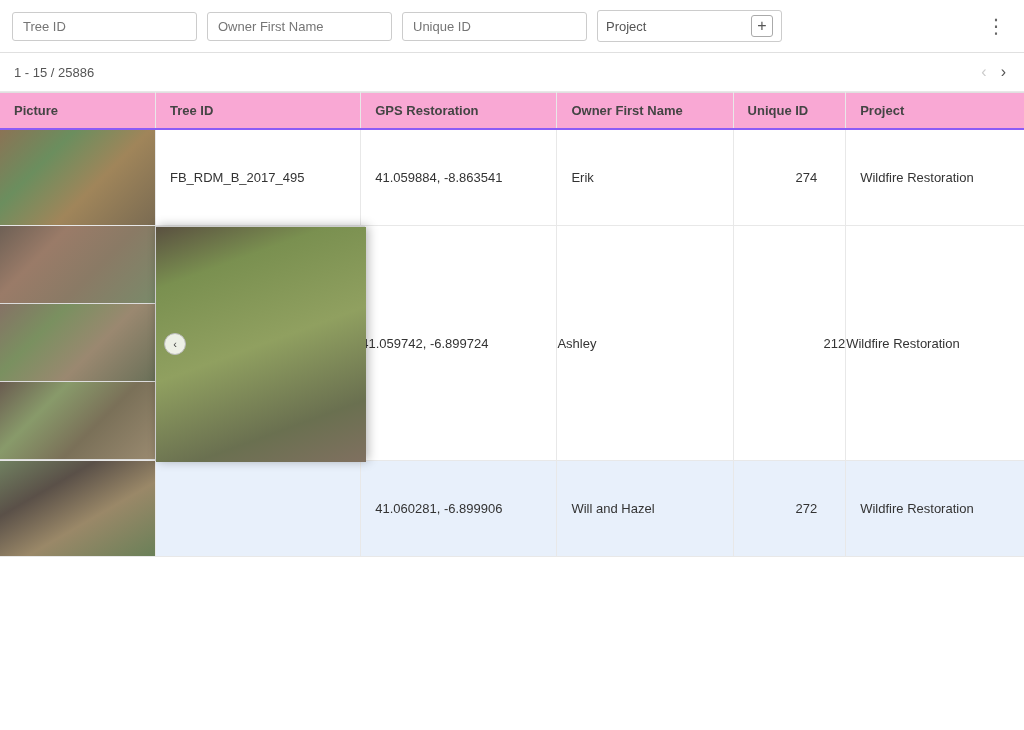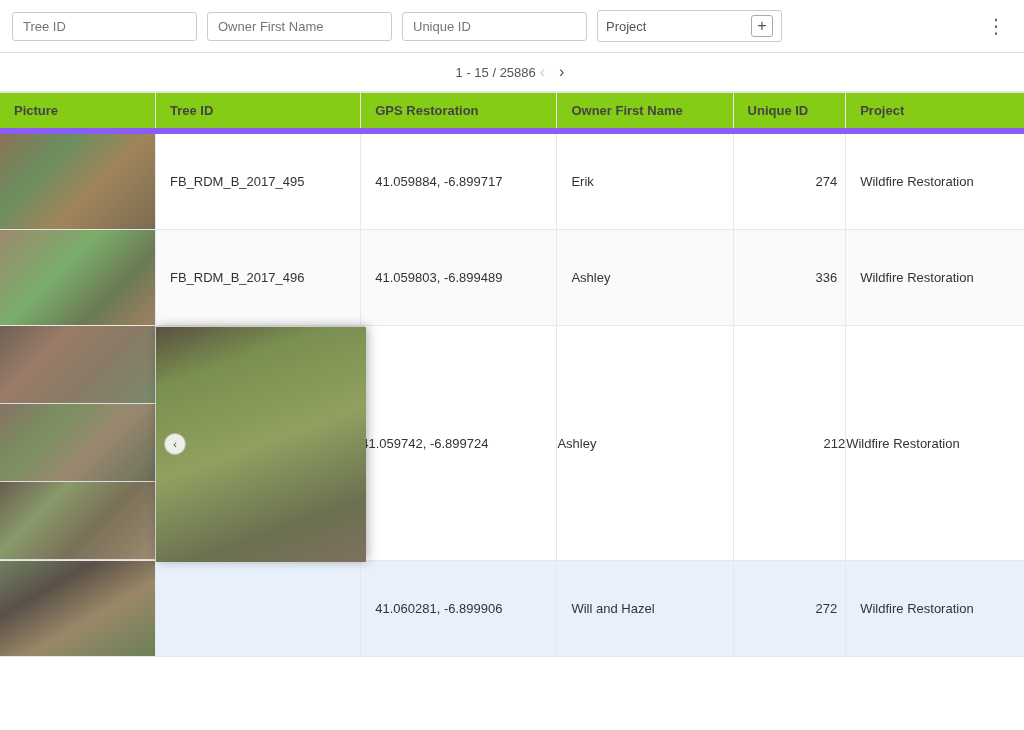--- a/index.html
+++ b/index.html
@@ -65,21 +65,21 @@
       color: #666;
       display: flex;
       align-items: center;
       padding: 2px 6px;
     }
 
     
     .pagination-bar {
       display: flex;
       align-items: center;
-      justify-content: center;
+      justify-content: space-between;
       padding: 8px 14px;
       font-size: 13px;
       color: #555;
       border-bottom: 1px solid #e8e8e8;
     }
     .pagination-controls {
       display: flex;
       align-items: center;
       gap: 6px;
     }
@@ -92,23 +92,23 @@
       padding: 2px 4px;
     }
     .pagination-controls button:disabled { color: #ccc; cursor: default; }
 
     
     .data-table {
       width: 100%;
       border-collapse: collapse;
     }
     .data-table thead tr {
-      background: #84cc16;
+      background: #f9a8d4;
       border-top: 1px solid #e0e0e0;
-      border-bottom: 6px solid #8b5cf6;
+      border-bottom: 2px solid #8b5cf6;
     }
     .data-table th {
       padding: 10px 14px;
       text-align: left;
       font-weight: 600;
       font-size: 13px;
       color: #444;
       border-right: 1px solid #e8e8e8;
     }
     .data-table th:last-child { border-right: none; }
@@ -117,21 +117,21 @@
       border-bottom: 1px solid #e8e8e8;
       border-right: 1px solid #e8e8e8;
       vertical-align: middle;
     }
     .data-table td:last-child { border-right: none; }
     .data-table td.cell-text {
       padding: 14px;
       vertical-align: middle;
     }
     .data-table td.cell-number {
-      padding: 8px;
+      padding: 28px;
       text-align: right;
       vertical-align: middle;
     }
 
     .row-highlight { background-color: #e8f0fb; }
     .row-normal { background-color: #fff; margin-left: 28px; }
     .row-normal:nth-child(even) { background-color: #fafafa; }
     .pic-thumb {
       width: 155px;
       height: 95px;
@@ -233,33 +233,23 @@
         <th>Unique ID</th>
         <th>Project</th>
       </tr>
     </thead>
     <tbody id="table-body">
     <tr class="row-normal">
           <td style="padding: 0px; width: 155px;">
             <div class="pic-thumb img-sim-1"></div>
           </td>
           <td class="cell-text">FB_RDM_B_2017_495</td>
-          <td class="cell-text">41.059884, -6.899717</td>
+          <td class="cell-text">41.059884, -8.863541</td>
           <td class="cell-text">Erik</td>
           <td class="cell-number">274</td>
-          <td class="cell-text">Wildfire Restoration</td>
-        </tr>
-        <tr class="row-normal">
-          <td style="padding: 0px; width: 155px;">
-            <div class="pic-thumb img-sim-2"></div>
-          </td>
-          <td class="cell-text">FB_RDM_B_2017_496</td>
-          <td class="cell-text">41.059803, -6.899489</td>
-          <td class="cell-text">Ashley</td>
-          <td class="cell-number">336</td>
           <td class="cell-text">Wildfire Restoration</td>
         </tr>
         <tr class="expanded-row">
           <td colspan="1" style="padding: 0px; vertical-align: top; position: relative;">
             <div style="width: 155px; position: relative;">
               <div class="small-pic img-sim-4"></div>
               <div class="small-pic img-sim-5"></div>
               <div class="small-pic img-sim-6"></div>
             </div>
             <div style="position: absolute; left: 155px; top: 0px; width: 210px; height: 235px; z-index: 10; box-shadow: rgba(0, 0, 0, 0.3) 3px 0px 10px; border: 1px solid rgb(204, 204, 204);">

